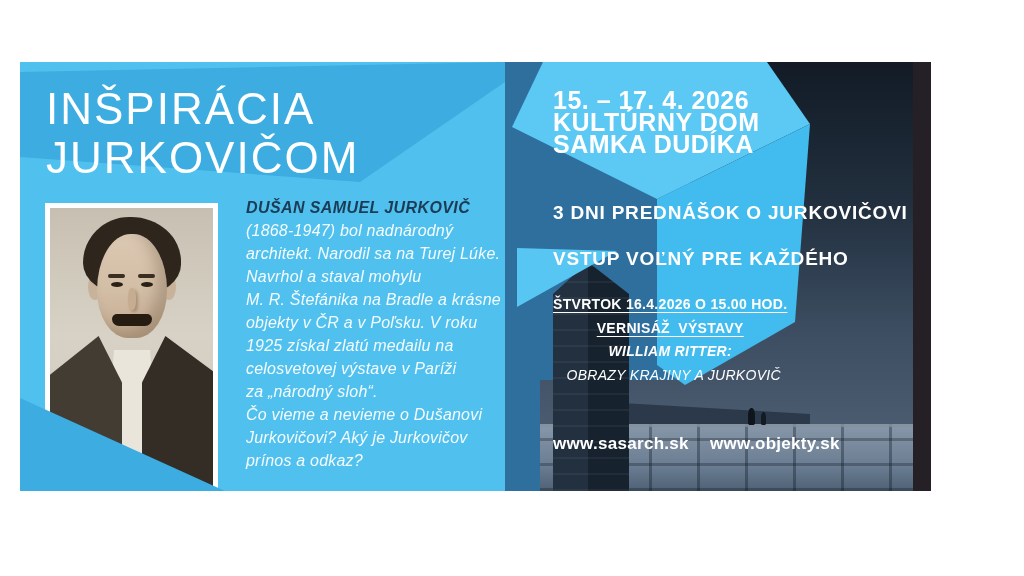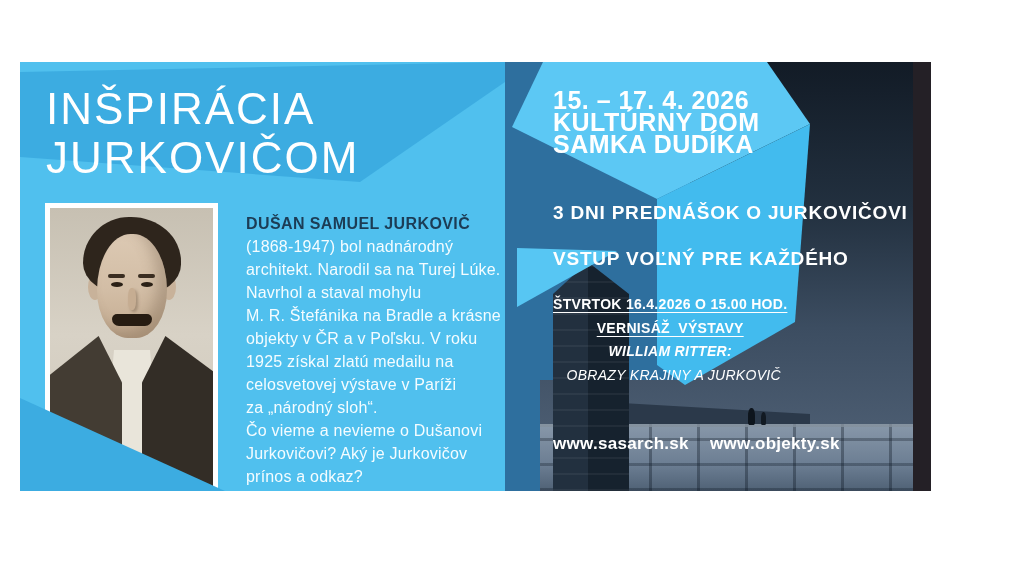--- a/index.html
+++ b/index.html
@@ -38,21 +38,21 @@
   .p-nose{left:78px;top:80px;width:8px;height:22px;background:#c6ad92;border-radius:40%;
     box-shadow:2px 2px 3px rgba(90,70,50,.35);}
   .p-moustache{left:62px;top:106px;width:40px;height:12px;background:#271c12;
     border-radius:10px 10px 14px 14px;}
   .p-shirt{left:52px;top:142px;width:60px;height:141px;background:#e9e5da;
     clip-path:polygon(20% 0,80% 0,100% 100%,0 100%);}
   .p-jacket-l{left:-6px;top:128px;width:78px;height:155px;background:#433c33;
     clip-path:polygon(70% 0,100% 30%,100% 100%,0 100%,0 28%);}
   .p-jacket-r{left:92px;top:128px;width:78px;height:155px;background:#332d26;
     clip-path:polygon(30% 0,100% 26%,100% 100%,0 100%,0 30%);}
-  .bio{left:226px;top:150px;width:272px;z-index:7;}
+  .bio{left:226px;top:134px;width:272px;z-index:7;font-style:italic;}
   .bio-heading{position:static;color:#1c3c55;font-weight:700;font-size:16px;
     letter-spacing:.4px;line-height:23px;}
   .bio-text{position:static;color:#f4fcff;font-size:16px;line-height:23px;
     white-space:pre-line;letter-spacing:.2px;}
 
   
   .middle{left:485px;top:0;width:408px;height:429px;background:#2e6f9e;overflow:hidden;}
   .photo-L{left:0;top:0;width:408px;height:429px;
     clip-path:polygon(185px 0,408px 0,408px 429px,35px 429px,35px 318px,185px 318px);
     background:linear-gradient(180deg,#121b26 0%,#22303f 34%,#3c4d61 62%,#54657a 100%);}

